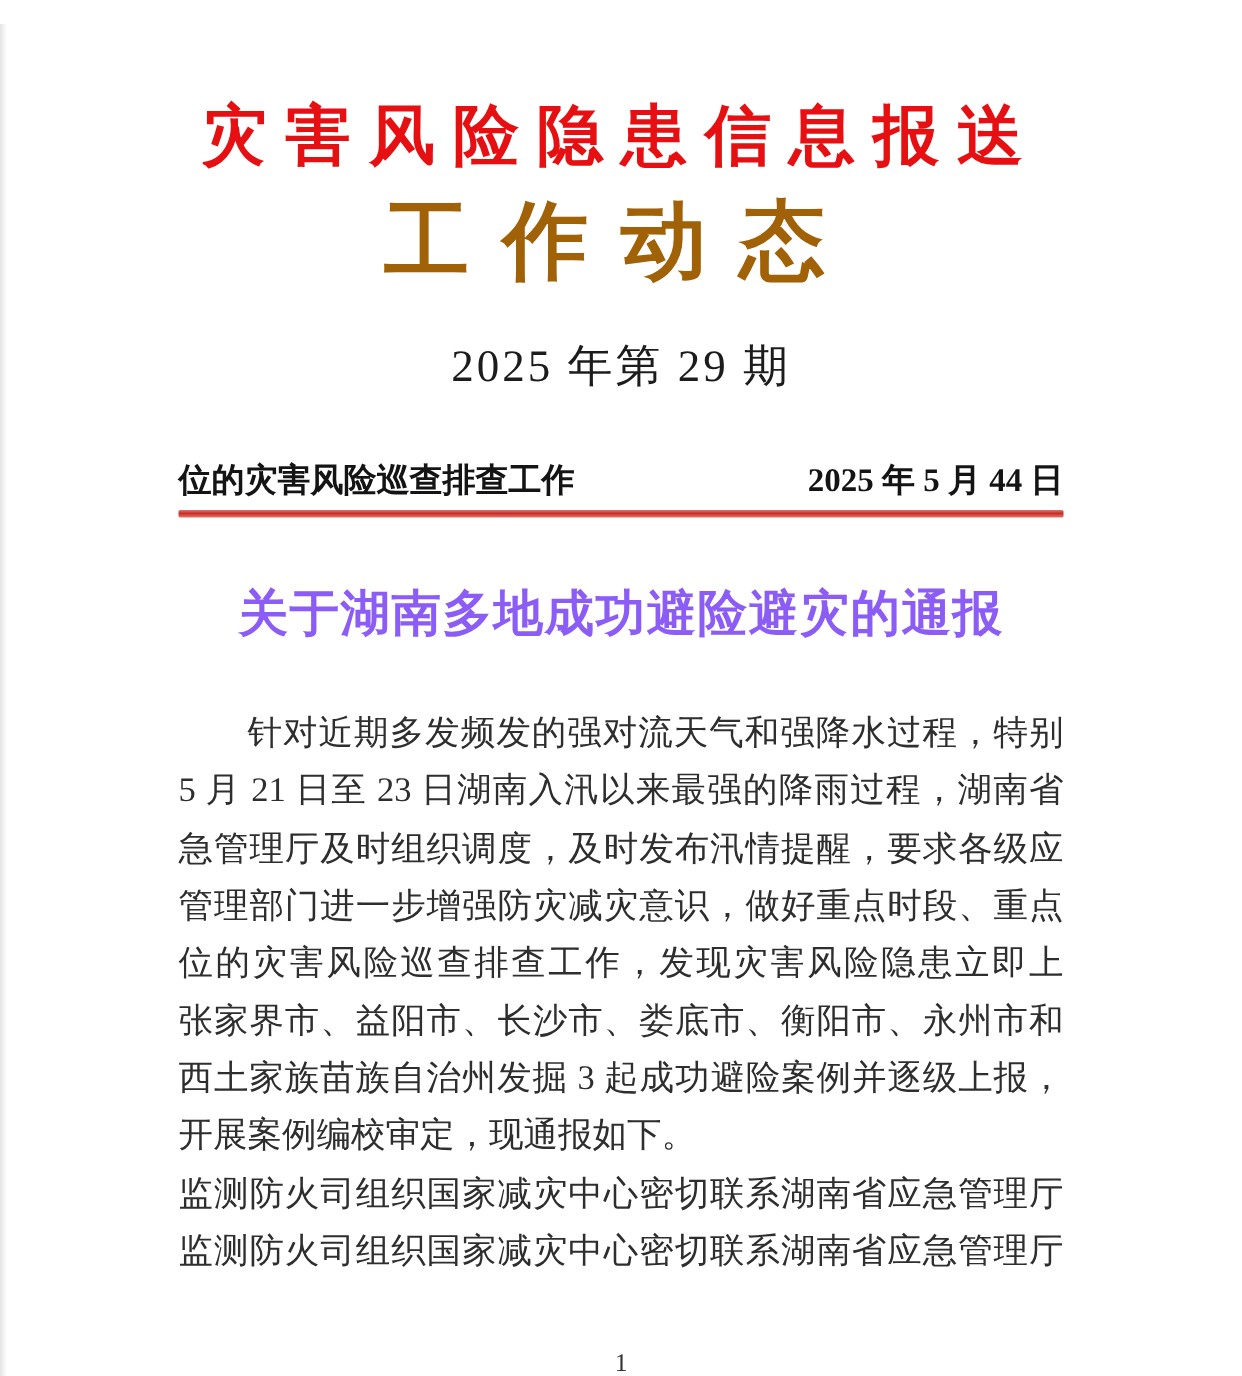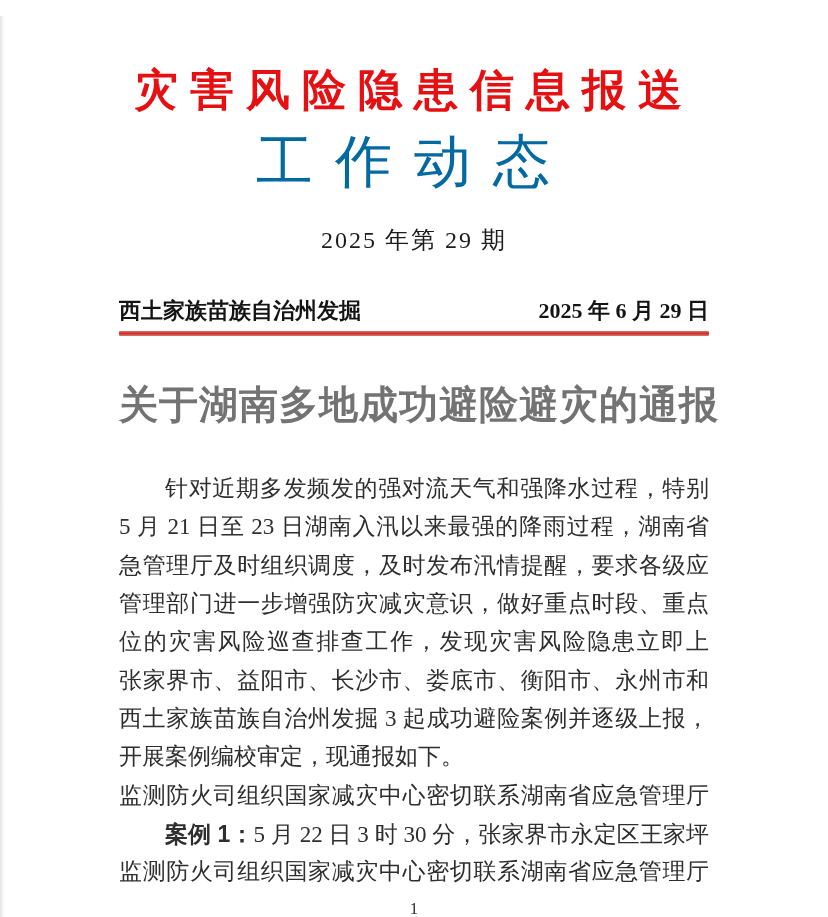--- a/index.html
+++ b/index.html
@@ -31,31 +31,31 @@
     font-weight: bold;
     color: #e60f12;
     letter-spacing: 12px;
     line-height: 1.15;
     white-space: nowrap;
   }
 
   .masthead-line2 {
     margin-top: 12px;
     font-size: 57px;
-    font-weight: normal;
-    color: #0369a1;
+    font-weight: bold;
+    color: #a16207;
     letter-spacing: 22px;
     line-height: 1.15;
     white-space: nowrap;
   }
 
   .issue-line {
     margin-top: 30px;
     text-align: center;
-    font-size: 24px;
+    font-size: 30px;
     color: #1c1c1c;
     letter-spacing: 2px;
   }
 
   .content { width: 590px; margin: 0 auto; }
 
   .header-row {
     margin-top: 40px;
     display: flex;
     justify-content: space-between;
@@ -68,23 +68,23 @@
   .red-rule {
     margin-top: 5px;
     height: 5px;
     background: linear-gradient(to bottom, #e2766f, #c62e26 45%, #e2766f);
     border-radius: 1px;
   }
 
   .article-title {
     margin-top: 42px;
     text-align: center;
-    font-size: 39px;
+    font-size: 33px;
     font-weight: bold;
-    color: #737373;
+    color: #8b5cf6;
     letter-spacing: 1px;
     white-space: nowrap;
   }
 
   .doc-body {
     margin-top: 38px;
     font-size: 23px;
     color: #2e2e2e;
   }
 
@@ -117,36 +117,35 @@
 
   <div class="masthead">
     <div class="masthead-line1">灾害风险隐患信息报送</div>
     <div class="masthead-line2">工作动态</div>
   </div>
 
   <div class="issue-line">2025 年第 29 期</div>
 
   <div class="content">
     <div class="header-row">
-      <span>西土家族苗族自治州发掘</span>
-      <span>2025 年 6 月 29 日</span>
+      <span>位的灾害风险巡查排查工作</span>
+      <span>2025 年 5 月 44 日</span>
     </div>
     <div class="red-rule"></div>
 
     <div class="article-title">关于湖南多地成功避险避灾的通报</div>
 
     <div class="doc-body">
       <div class="body-line indent">针对近期多发频发的强对流天气和强降水过程，特别是</div>
       <div class="body-line">5 月 21 日至 23 日湖南入汛以来最强的降雨过程，湖南省应</div>
       <div class="body-line">急管理厅及时组织调度，及时发布汛情提醒，要求各级应急</div>
       <div class="body-line">管理部门进一步增强防灾减灾意识，做好重点时段、重点部</div>
       <div class="body-line">位的灾害风险巡查排查工作，发现灾害风险隐患立即上报。</div>
       <div class="body-line">张家界市、益阳市、长沙市、娄底市、衡阳市、永州市和湘</div>
       <div class="body-line">西土家族苗族自治州发掘 3 起成功避险案例并逐级上报，</div>
       <div class="body-line flush">开展案例编校审定，现通报如下。</div>
       <div class="body-line">监测防火司组织国家减灾中心密切联系湖南省应急管理厅</div>
-      <div class="body-line indent"><span class="lead">案例 1：</span><span>5 月 22 日 3 时 30 分，张家界市永定区王家坪</span></div>
       <div class="body-line">监测防火司组织国家减灾中心密切联系湖南省应急管理厅</div>
     </div>
   </div>
 
   <div class="page-number">1</div>
 </div>
 
 </body></html>

